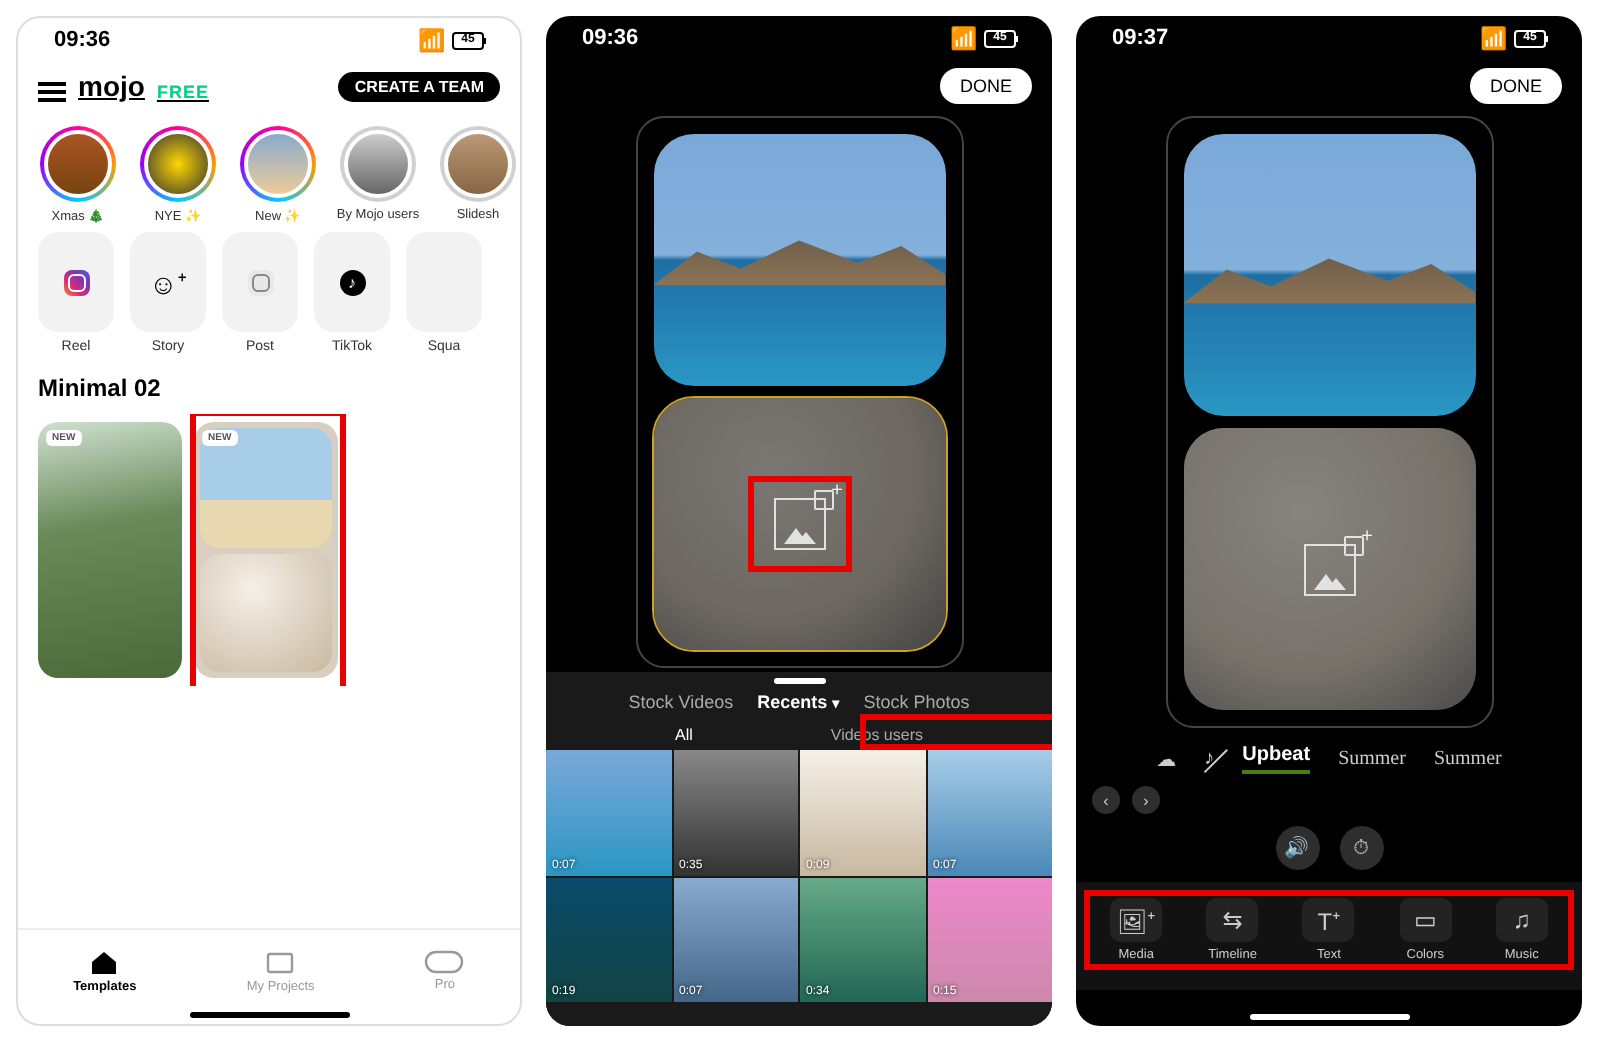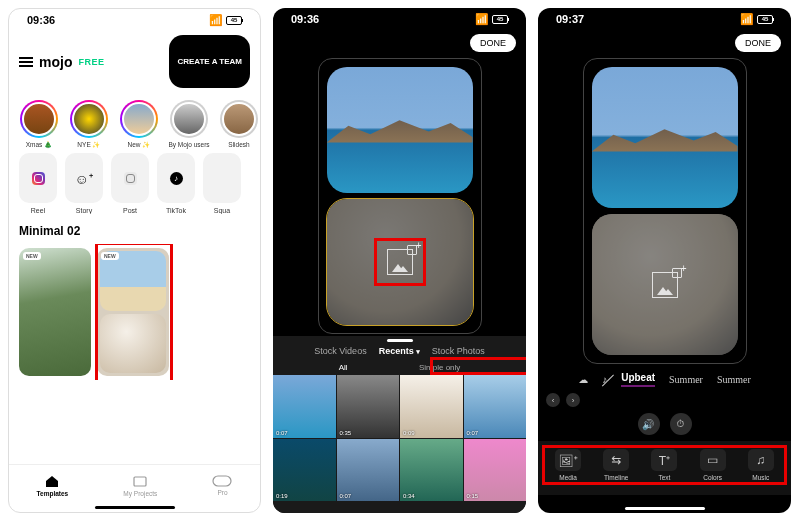--- a/index.html
+++ b/index.html
@@ -33,26 +33,26 @@
     font-size: 11px;
     font-weight: 600;
     gap: 32px;
   }
   .statusbar .right { display: flex; gap: 3px; align-items: center; }
   .batt { border: 1px solid currentColor; border-radius: 2px; width: 16px; height: 9px; position: relative; display:inline-flex; align-items:center; justify-content:center; font-size:6px; font-weight:700;}
   .batt::after { content:""; position:absolute; right:-2px; top:2px; width:1px; height:3px; background:currentColor;}
 
   
   .s1-header { display:flex; justify-content:space-between; align-items:center; padding: 4px 10px 8px; }
-  .s1-hl { display:flex; align-items:center; gap:6px; }
+  .s1-hl { display:flex; align-items:flex-end; gap:6px;text-decoration:underline; }
   .ham { display:flex; flex-direction:column; gap:2px; }
   .ham span { width:14px; height:2px; background:#000; }
   .brand { font-weight:700; font-size:14px; }
   .free { color:#00d084; font-weight:800; font-size:9px; letter-spacing:0.5px; }
-  .cta { background:#000; color:#fff; border-radius:14px; font-size:8px; font-weight:700; padding:22px 8px; }
+  .cta { background:#000; color:#fff; border-radius:14px; font-size:8px; font-weight:700; padding:3px 8px; }
 
   .stories { display:flex; gap:10px; padding: 4px 10px 4px; overflow:hidden; }
   .story { display:flex; flex-direction:column; align-items:center; width:40px; flex-shrink:0;}
   .ring { width:38px; height:38px; border-radius:50%; padding:2px; }
   .ring.rainbow { background: conic-gradient(#f09,#f90,#0cf,#90f,#f09); }
   .ring.plain { background:#d0d0d0; }
   .ring .inner { width:100%; height:100%; border-radius:50%; background:#c8c8c8 center/cover; border:2px solid #fff; }
   .story-label { font-size:6.5px; margin-top:3px; white-space:nowrap; color:#333; }
 
   .h2 { font-size:12px; font-weight:700; padding: 10px 10px 6px; }
@@ -101,21 +101,21 @@
   .chev{font-size:7px;}
   .seg { display:flex; justify-content:space-around; font-size:8px; color:#aaa; padding:3px 30px;}
   .seg .on{color:#fff;}
   .drag-handle { width:26px; height:3px; background:#fff; border-radius:2px; margin:3px auto 0;}
   .grid { display:grid; grid-template-columns:repeat(4,1fr); gap:1px; padding:0;}
   .cell { aspect-ratio:1; background:#3a5a6a; position:relative; font-size:6px; color:#fff;}
   .cell span{ position:absolute; bottom:2px; left:3px; text-shadow:0 0 2px #000;}
 
   
   .music-tabs { display:flex; align-items:center; justify-content:center; gap:14px; font-size:10px; padding:6px 0 2px; color:#ccc;}
-  .music-tabs .on { color:#fff; border-bottom:2px solid #701a75; padding-bottom:2px; font-weight:600;}
+  .music-tabs .on { color:#fff; border-bottom:2px solid #4d7c0f; padding-bottom:2px; font-weight:600;}
   .cursive { font-family: cursive; font-size:10px;}
   .track-row { display:flex; align-items:center; gap:6px; padding:4px 8px; font-size:8px; color:#aaa;}
   .chev-circ { width:14px;height:14px;border-radius:50%;background:#2e2e2e;display:flex;align-items:center;justify-content:center;font-size:8px;color:#ccc;}
   .ctrl-row { display:flex; justify-content:center; gap:10px; padding:2px 0 6px;}
   .ctrl { width:22px;height:22px;border-radius:50%;background:#2e2e2e;display:flex;align-items:center;justify-content:center;font-size:10px;color:#ccc;}
   .toolbar { display:flex; justify-content:space-around; padding:8px 6px 14px; background:#121212;}
   .tool { display:flex; flex-direction:column; align-items:center; gap:3px; color:#ccc; font-size:6.5px;}
   .tool .ico { width:26px;height:22px;border-radius:5px;background:#232323;display:flex;align-items:center;justify-content:center;font-size:12px;}
 
   svg { display:block; }
@@ -277,21 +277,21 @@
 
   <div style="background:#1a1a1a;flex:1;display:flex;flex-direction:column;position:relative;">
     <div class="drag-handle"></div>
     <div class="picker-head">
       <span>Stock Videos</span>
       <span class="on"><span>Recents</span> <span class="chev">▾</span></span>
       <span>Stock Photos</span>
     </div>
     <div class="seg" style="position:relative;">
       <span class="on">All</span>
-      <span>Simple only</span>
+      <span>Videos users</span>
       <div class="hl-red" style="right:-30px;top:-3px;width:126px;height:18px;"></div>
     </div>
     <div class="grid">
       <div class="cell" style="background:linear-gradient(#7aa8d8,#2a97c4);">
           <span>0:07</span>
         </div>
       <div class="cell" style="background:linear-gradient(#888,#333);">
           <span>0:35</span>
         </div>
       <div class="cell" style="background:linear-gradient(#f5f0e8,#c8b8a0);">

